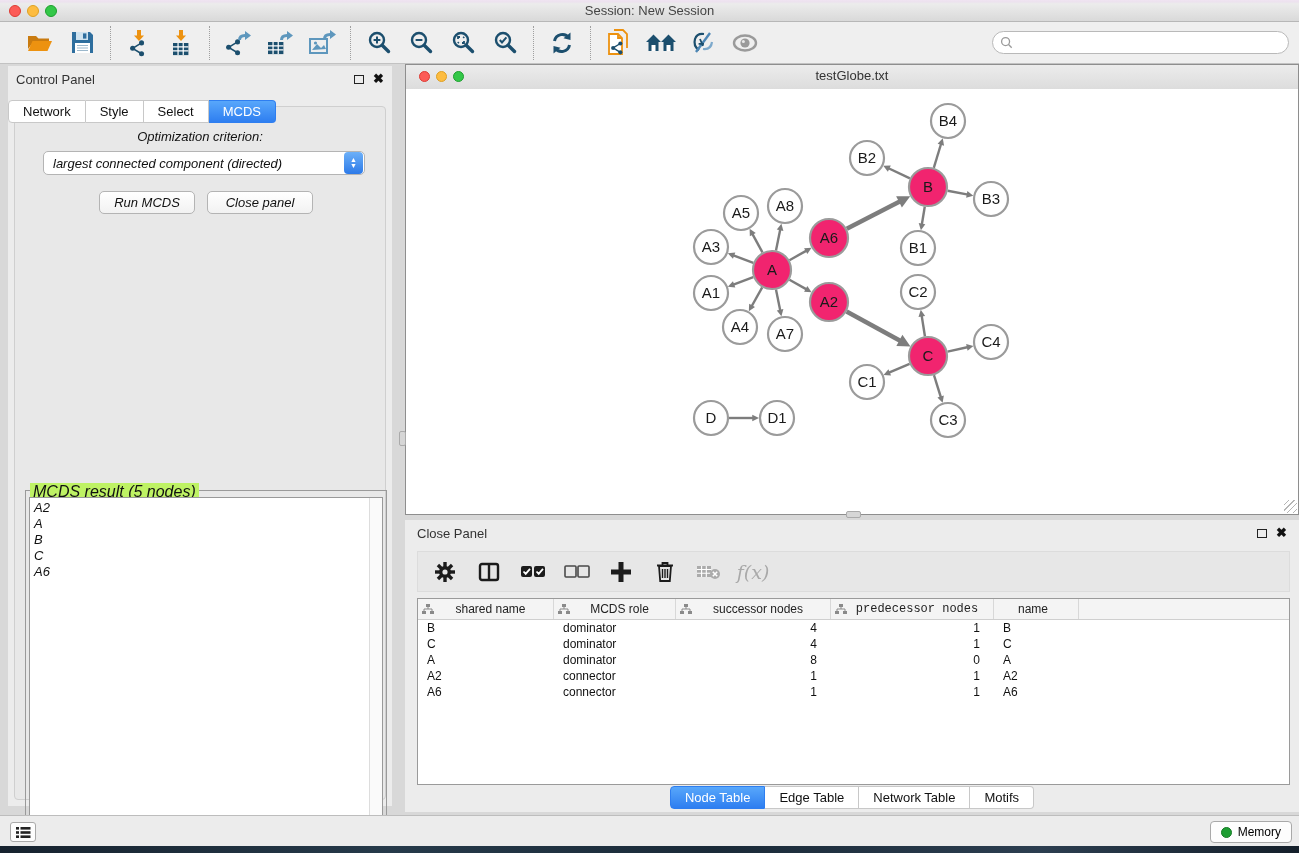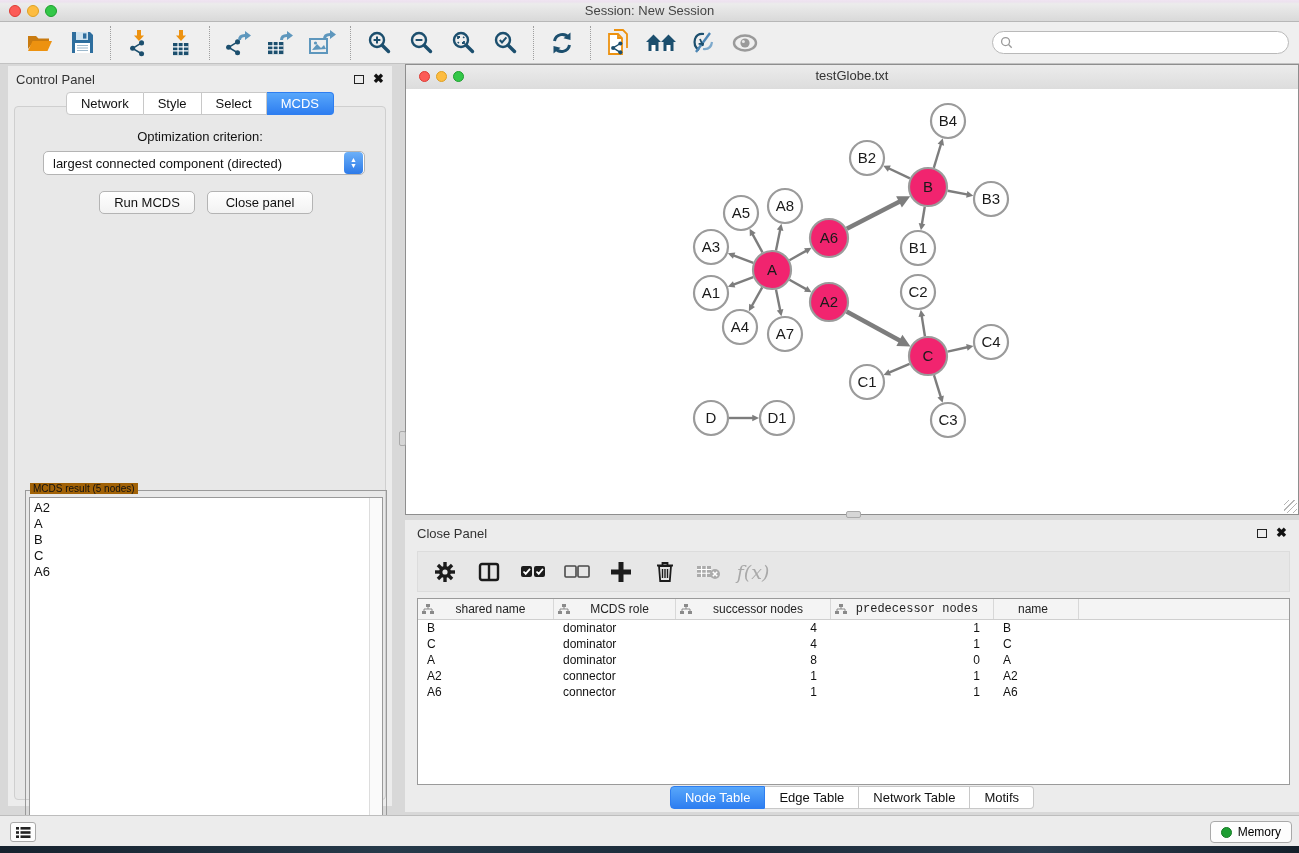--- a/index.html
+++ b/index.html
@@ -28,39 +28,39 @@
     border-radius:12px; display:flex; align-items:center; padding-left:7px; }
   .searchbox input { border:none; outline:none; flex:1; height:19px; font-size:12px; background:transparent; }
 
   
   .control-panel { left:8px; top:66px; width:384px; height:740px; background:#ececec; }
   .cp-header { height:26px; display:flex; align-items:center; padding:0 8px; }
   .cp-title { font-size:13px; color:#333; }
   .win-btns { margin-left:auto; display:flex; gap:9px; align-items:center; }
   .float-glyph { width:10px; height:9px; border:1.5px solid #222; display:inline-block; }
   .close-glyph { font-size:13px; font-weight:bold; color:#111; line-height:10px; }
-  .tabs-row { display:flex; justify-content:center; margin-top:0; position:relative; z-index:2; }
+  .tabs-row { display:flex; justify-content:flex-start; margin-top:8px; position:relative; z-index:2; }
   .tab { height:23px; line-height:21px; padding:0 14px; background:#fff; border:1px solid #c8c8c8; border-left:none;
     font-size:13px; color:#111; }
   .tab:first-child { border-left:1px solid #c8c8c8; border-radius:4px 0 0 4px; }
   .tab:last-child { border-radius:0 4px 4px 0; }
   .tab.active { background:linear-gradient(#58a7fb,#2e7ef0); color:#fff; border-color:#2e7ef0; }
   .cp-body { position:absolute; left:6px; right:6px; top:40px; bottom:6px; background:#e8e8e8;
-    border:1px solid #cfcfcf; border-radius:4px; }
+    border:1px solid #cfcfcf; border-radius:4px;font-style:italic; }
   .opt-label { text-align:center; margin-top:22px; font-size:13px; color:#111; }
   .selectbox { position:absolute; left:28px; top:44px; width:322px; height:24px; background:#fff;
     border:1px solid #b4b4b4; border-radius:5px; display:flex; align-items:center; }
   .selectbox .sel-text { flex:1; padding-left:9px; font-size:13px; color:#111; white-space:nowrap; overflow:hidden; }
   .sel-stepper { width:19px; height:22px; margin-right:1px; border-radius:4px; background:linear-gradient(#6cb0f8,#2d7ae8);
     display:flex; flex-direction:column; align-items:center; justify-content:center; color:#fff; font-size:7px; line-height:6px; }
   .btn { position:absolute; height:23px; background:linear-gradient(#ffffff,#f2f2f2); border:1px solid #b4b4b4;
     border-radius:5px; font-size:13px; color:#111; text-align:center; line-height:21px; }
   .mcds-fieldset { position:absolute; left:10px; top:383px; width:362px; height:338px;
     border:1px solid #9a9a9a; }
-  .mcds-legend { position:absolute; top:-8px; left:4px; background:#a16207; padding:0 3px; font-size:10px; color:#111; }
+  .mcds-legend { position:absolute; top:-8px; left:4px; background:#bef264; padding:0 3px; font-size:16px; color:#111; }
   .mcds-list { position:absolute; left:3px; top:6px; right:3px; bottom:3px; background:#fff; border:1px solid #999;
     display:flex; }
   .mcds-items { flex:1; padding:2px 4px; font-size:13px; color:#111; }
   .mcds-items div { line-height:16px; }
   .mcds-scroll { width:13px; background:#fafafa; border-left:1px solid #ddd; }
 
   
   .network-window { left:405px; top:64px; width:894px; height:451px; border:1px solid #8e8e8e; background:#fff; }
   .nw-titlebar { height:41px; background:linear-gradient(#ececec,#d2d2d2); border-bottom:1px solid #aaa; position:relative; }
   .nw-titlebar .title { text-align:center; line-height:22px; font-size:13px; color:#333; }

